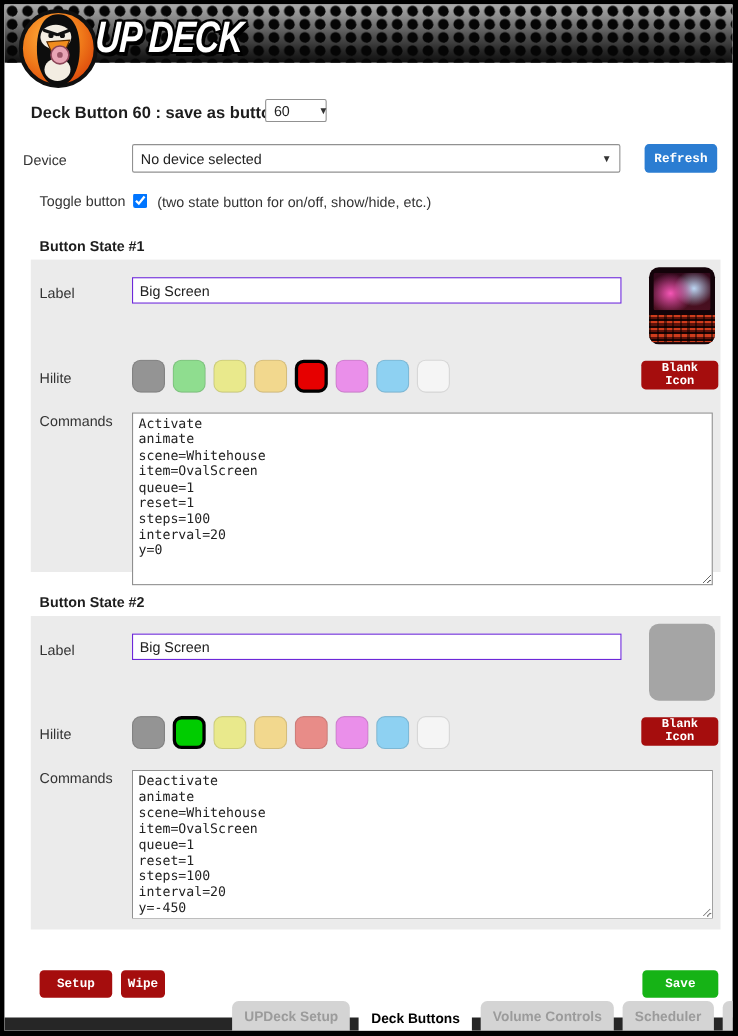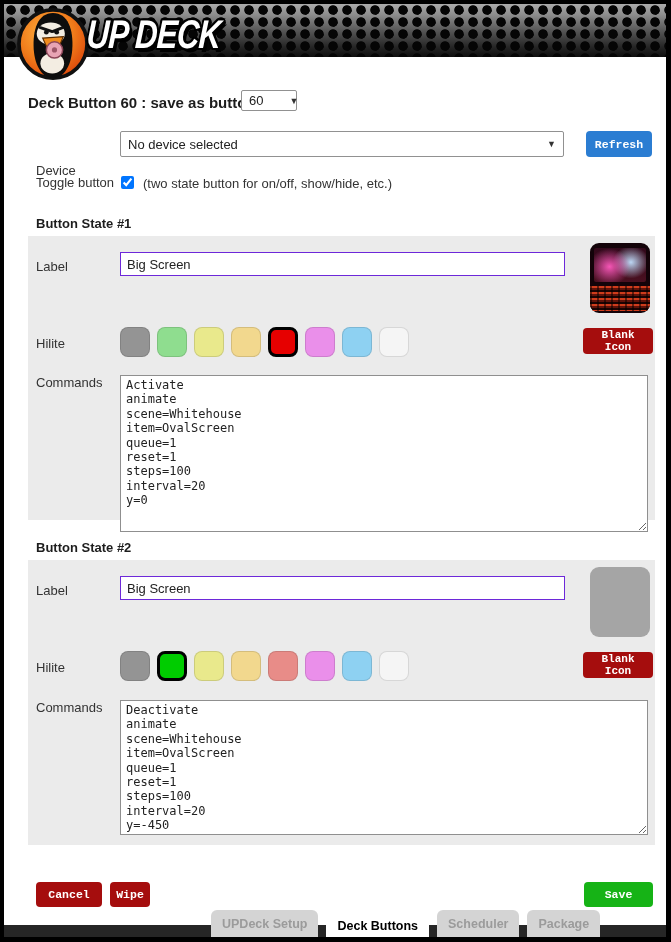--- a/index.html
+++ b/index.html
@@ -109,31 +109,32 @@
       <path d="M63,28 L50,33" stroke="#111" stroke-width="4" stroke-linecap="round"></path>
       <path d="M36,42 L64,40 L58,54 L42,55 Z" fill="#f08c1e" stroke="#5a2c00" stroke-width="1.5"></path>
       <circle cx="52" cy="58" r="11" fill="#e8a4b4" stroke="#8c4658" stroke-width="2"></circle>
       <circle cx="52" cy="58" r="3.5" fill="#9c5668"></circle>
     </svg>
     <div class="logo-text">UP DECK</div>
 
     <div class="tabs">
       <div class="tab">UPDeck Setup</div>
       <div class="tab active">Deck Buttons</div>
+      <div class="tab">Volume Controls</div>
       <div class="tab">Scheduler</div>
       <div class="tab">Package</div>
     </div>
 
     <div class="heading" style="left:24px; top:90px; font-size:15px;">Deck Button 60 : save as button</div>
     <div class="selectbox" style="left:237px; top:86px; width:56px; height:21px;">
       <span>60</span>
       <span class="arrow">▼</span>
     </div>
 
-    <div class="lbl" style="left:32px; top:134px;margin-top:25px;">Device</div>
+    <div class="lbl" style="left:17px; top:134px;">Device</div>
     <div class="selectbox" style="left:116px; top:127px; width:444px; height:26px;">
       <span>No device selected</span>
       <span class="arrow">▼</span>
     </div>
     <button class="btn" style="left: 582px; top: 127px; width: 66px; height: 26px; background-color: rgb(43, 125, 210);">Refresh</button>
 
     <div class="lbl" style="left:32px; top:171px;">Toggle button</div>
     <input type="checkbox" style="left: 117px; top: 172px;" checked="checked">
     <div class="lbl" style="left:139px; top:172px;">(two state button for on/off, show/hide, etc.)</div>
 
@@ -197,19 +198,19 @@
     <textarea class="cmds" style="left: 116px; top: 696px; width: 528px; height: 135px;" spellcheck="false">Deactivate
 animate
 scene=Whitehouse
 item=OvalScreen
 queue=1
 reset=1
 steps=100
 interval=20
 y=-450</textarea>
 
-    <button class="btn" style="left: 32px; top: 878px; width: 66px; height: 25px; background-color: rgb(165, 13, 13);">Cancel</button>
+    <button class="btn" style="left: 32px; top: 878px; width: 66px; height: 25px; background-color: rgb(165, 13, 13);">Setup</button>
     <button class="btn" style="left: 106px; top: 878px; width: 40px; height: 25px; background-color: rgb(165, 13, 13);">Wipe</button>
     <button class="btn" style="left: 580px; top: 878px; width: 69px; height: 25px; background-color: rgb(22, 179, 22);">Save</button>
 
     <div class="bottom-bar"></div>
   </div>
 </div>
 
 </body></html>

